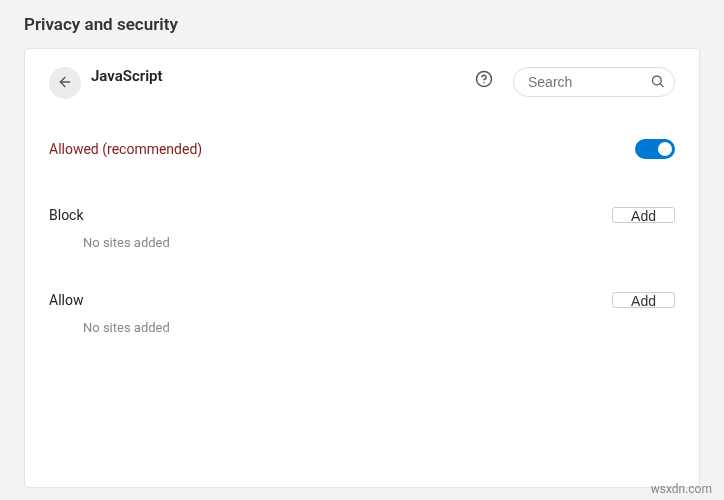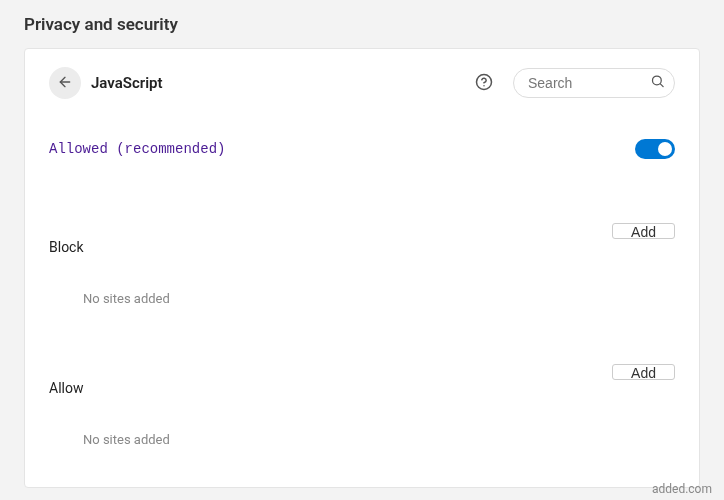--- a/index.html
+++ b/index.html
@@ -24,21 +24,20 @@
     .card {
       background: #fff;
       border: 1px solid #e4e4e4;
       border-radius: 4px;
       margin: 4px 24px 0 24px;
       padding: 18px 24px;
       height: 440px;
     }
     .card-header {
       display: flex;
-      align-items: center;
       gap: 10px;
     }
     .back-button {
       width: 32px;
       height: 32px;
       border-radius: 50%;
       background: #ececec;
       display: flex;
       align-items: center;
       justify-content: center;
@@ -98,28 +97,26 @@
       pointer-events: none;
     }
     .row {
       display: flex;
       align-items: center;
       justify-content: space-between;
       margin-top: 40px;
     }
     .row-label {
       font-size: 14px;
-      color: #4c1d95;
-      font-family: Liberation Mono, monospace;
+      color: #7f1d1d;
     }
     .row-section-label {
       font-size: 14px;
       font-weight: 400;
       color: #222;
-      margin-top: 32px;
     }
     .toggle {
       width: 40px;
       height: 20px;
       border-radius: 10px;
       background: #0078d4;
       position: relative;
       border: none;
       cursor: pointer;
     }
@@ -147,21 +144,21 @@
       align-items: center;
       justify-content: space-between;
       margin-top: 48px;
     }
     .section-row.tight {
       margin-top: 42px;
     }
     .empty-text {
       font-size: 13px;
       color: #888;
-      margin-top: 36px;
+      margin-top: 12px;
       margin-left: 34px;
     }
     .watermark {
       position: absolute;
       right: 12px;
       bottom: 4px;
       font-size: 12px;
       color: #888;
     }
   </style>
@@ -217,13 +214,13 @@
   <div class="empty-text">No sites added</div>
 
   <div class="section-row tight">
     <div class="row-section-label">Allow</div>
     <button class="add-button">Add</button>
   </div>
   <div class="empty-text">No sites added</div>
 
 </div>
 
-<div class="watermark">added.com</div>
+<div class="watermark">wsxdn.com</div>
 
 </body></html>

